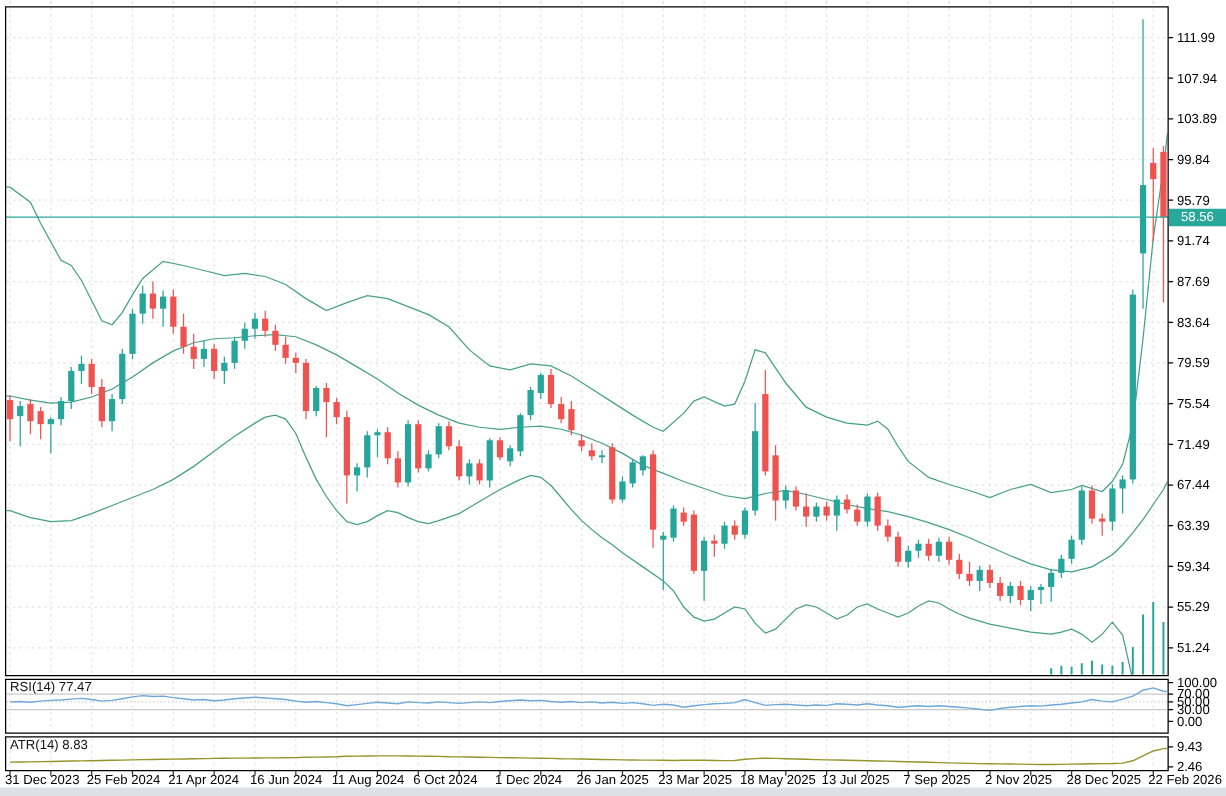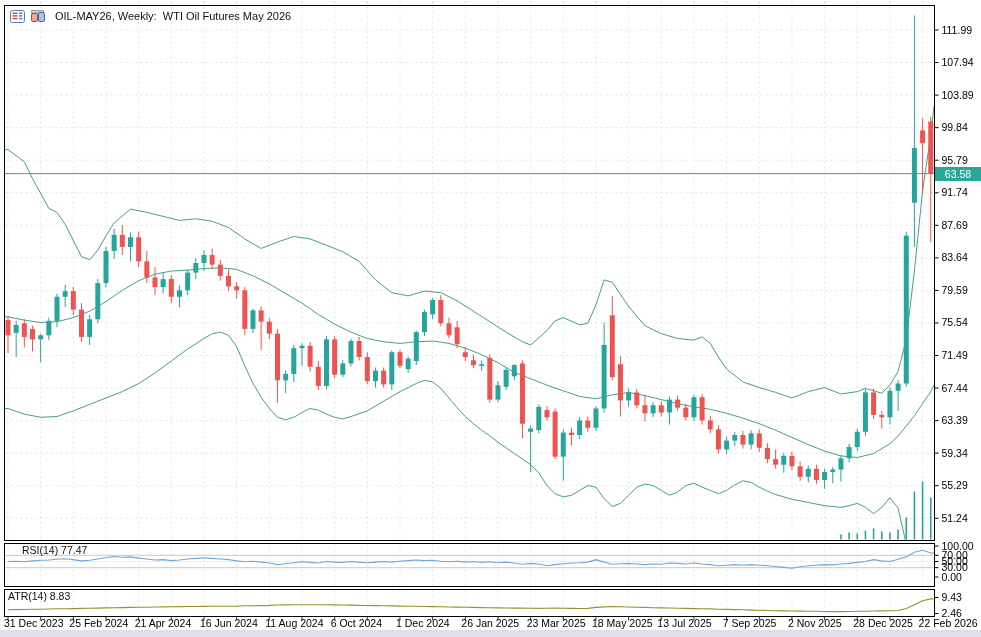--- a/index.html
+++ b/index.html
@@ -5,21 +5,21 @@
   html,body{margin:0;padding:0;background:#ffffff;}
   #app{position:relative;width:981px;height:637px;background:#ffffff;overflow:hidden;
        font-family:"Liberation Sans",sans-serif;}
   #chart-svg{position:absolute;left:0;top:0;}
   svg text{font-family:"Liberation Sans",sans-serif;font-size:10.5px;fill:#000;}
   #header{position:absolute;left:10px;top:9px;display:flex;align-items:center;gap:5px;}
   #symbol-title{font-size:11px;color:#111;white-space:pre;margin-left:4px;}
   #price-badge{position:absolute;left:935px;top:167px;width:46px;height:14px;
                background:#2aa79b;color:#fff;font-size:10.5px;line-height:14px;
                text-align:center;}
-  #rsi-ind-label{position:absolute;left:22px;top:544px;font-size:10.5px;color:#111;}
+  #rsi-ind-label{position:absolute;left:8px;top:544px;font-size:10.5px;color:#111;}
   #atr-ind-label{position:absolute;left:8px;top:590px;font-size:10.5px;color:#111;text-align:center;}
   .overlay{position:absolute;background:transparent;}
 </style>
 </head>
 <body>
 
 <div id="app">
 
   <svg id="chart-svg" width="981" height="637">
       <defs>
@@ -526,39 +526,22 @@
         <text x="787.96" y="627">2 Nov 2025</text>
         <line x1="824.625" y1="616.5" x2="824.625" y2="620.5" stroke="#333"></line>
         <line x1="857.29" y1="616.5" x2="857.29" y2="620.5" stroke="#333"></line>
         <text x="853.29" y="627">28 Dec 2025</text>
         <line x1="889.9549999999999" y1="616.5" x2="889.9549999999999" y2="620.5" stroke="#333"></line>
         <line x1="922.62" y1="616.5" x2="922.62" y2="620.5" stroke="#333"></line>
         <text x="918.62" y="627">22 Feb 2026</text>
       </g>
     </svg>
 
-  <div id="header">
-    <svg width="15" height="13">
-      <rect x="0.5" y="0.5" width="14" height="12" rx="2" fill="#ffffff" stroke="#4d7fbe"></rect>
-      <rect x="2.5" y="2.5" width="5" height="1.4" fill="#c6493f"></rect>
-      <rect x="2.5" y="5.2" width="5" height="1.4" fill="#c6493f"></rect>
-      <rect x="2.5" y="7.9" width="5" height="1.4" fill="#c6493f"></rect>
-      <rect x="9" y="2.5" width="3.5" height="1.4" fill="#4d7fbe"></rect>
-      <rect x="9" y="5.2" width="3.5" height="1.4" fill="#4d7fbe"></rect>
-      <rect x="9" y="7.9" width="3.5" height="1.4" fill="#4d7fbe"></rect>
-    </svg>
-    <svg width="16" height="14">
-      <rect x="1.5" y="1.5" width="12" height="2.5" fill="#c9ccd4" stroke="#9aa0aa" stroke-width="1"></rect>
-      <rect x="1.5" y="4.5" width="6" height="8" rx="1.5" fill="#e8a9a2" stroke="#b5443a"></rect>
-      <rect x="8.5" y="3.5" width="6" height="9" rx="1.5" fill="#a9c4e8" stroke="#3a66b5"></rect>
-    </svg>
-    <span id="symbol-title">OIL-MAY26, Weekly:  WTI Oil Futures May 2026</span>
-  </div>
-
-  <div id="price-badge">63.58</div>
+
+  <div id="price-badge">58.56</div>
 
   <div id="rsi-ind-label">RSI(14) 77.47</div>
   <div id="atr-ind-label">ATR(14) 8.83</div>
 
   <div class="overlay" style="left:5px;top:6px;width:929px;height:534px;"></div>
   <div class="overlay" style="left:5px;top:544px;width:929px;height:42px;"></div>
   <div class="overlay" style="left:5px;top:590px;width:929px;height:26px;"></div>
   <div class="overlay" style="left:935px;top:6px;width:46px;height:610px;"></div>
   <div class="overlay" style="left:5px;top:617px;width:929px;height:14px;"></div>
 

